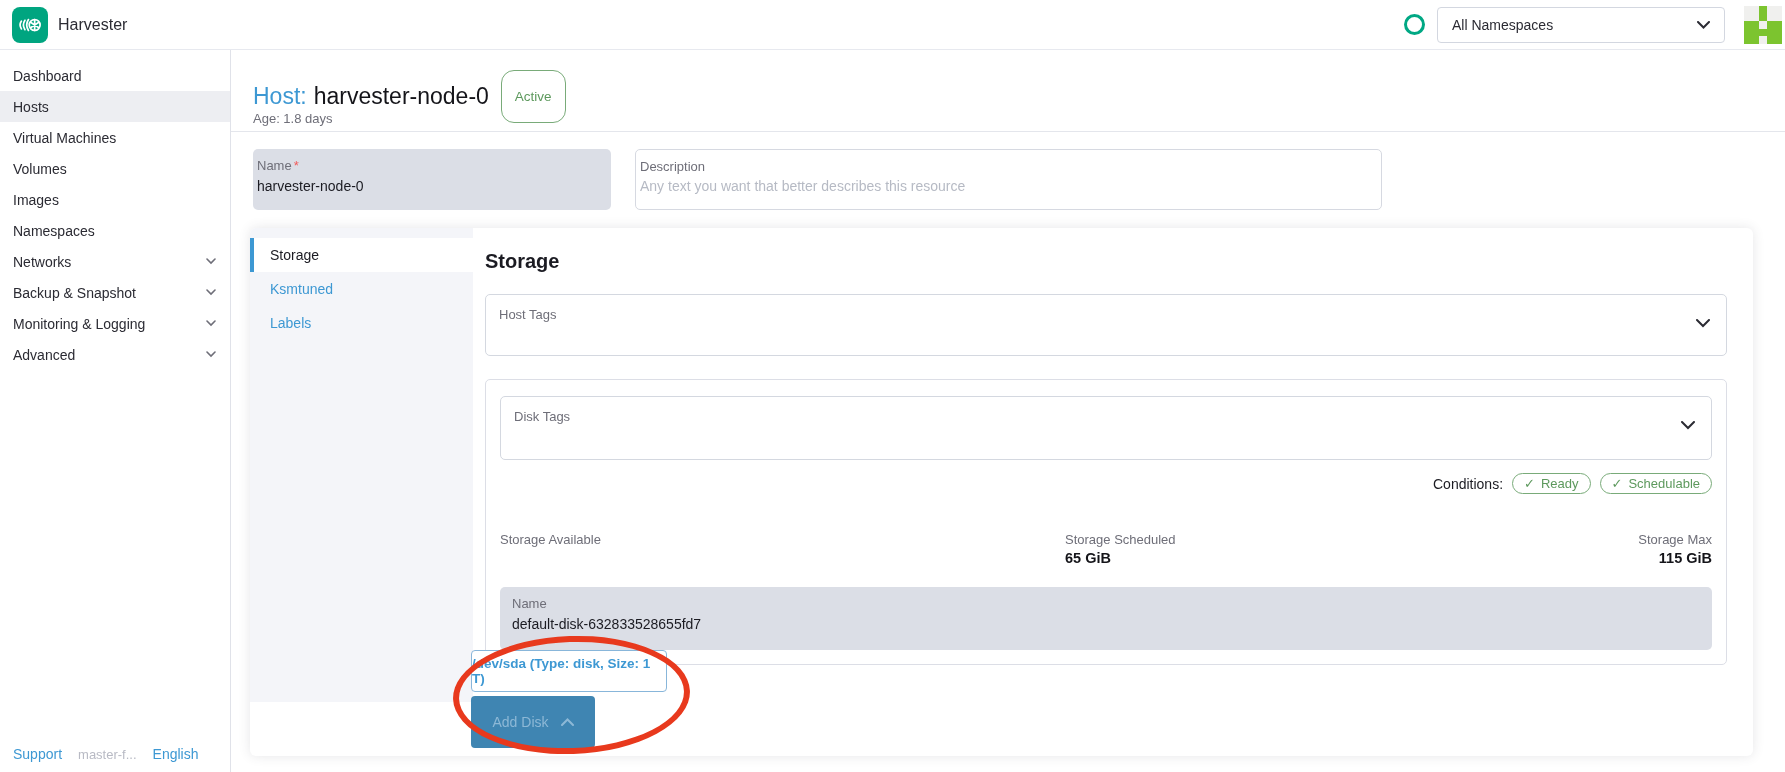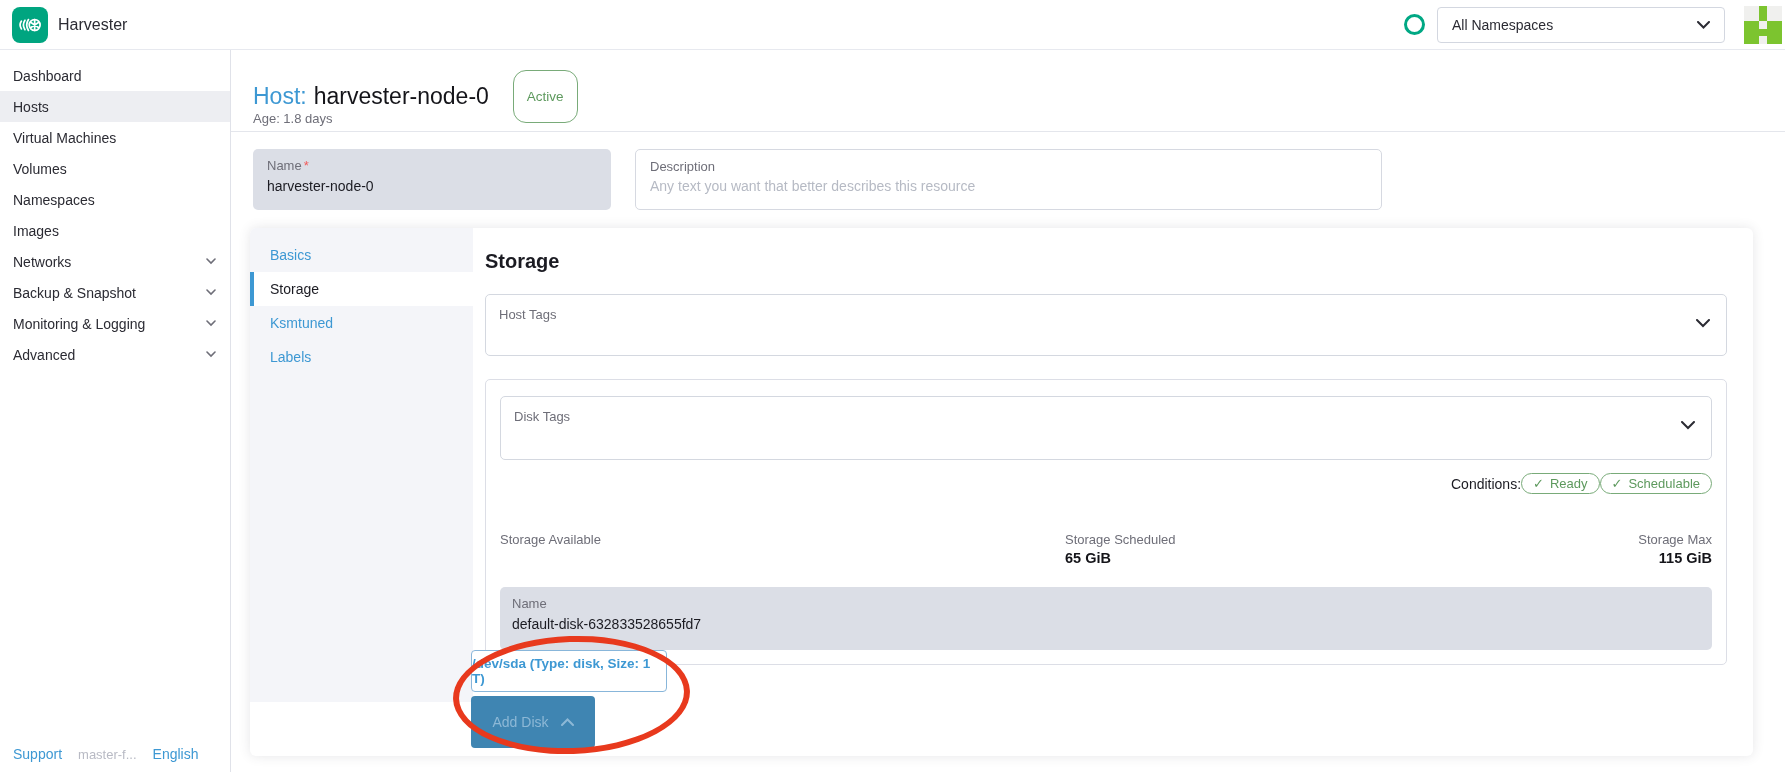--- a/index.html
+++ b/index.html
@@ -32,26 +32,26 @@
   .side-footer { position:absolute; bottom:10px; left:13px; display:flex;
     align-items:center; gap:16px; font-size:14px; }
   .link-blue { color:#3d98d3; cursor:pointer; }
   .version { color:#b8bac4; font-size:13px; }
 
   
   .main { position:absolute; left:231px; top:50px; right:0; bottom:0; background:#fff; }
   .title-row { position:absolute; left:22px; top:20px; display:flex; align-items:center; font-size:23px; }
   .title-prefix { color:#3d98d3; margin-right:7px; }
   .title-name { color:#141419; }
-  .badge { margin-left:24px; border:1px solid #79ab79; color:#5d995d; border-radius:13px;
+  .badge { margin-left:12px; border:1px solid #79ab79; color:#5d995d; border-radius:13px;
     padding:18px 13px; font-size:13.5px; background:#fff; }
   .age { position:absolute; left:22px; top:61px; font-size:13px; color:#6e6e78; }
   .divider { position:absolute; left:0; right:0; top:81px; height:1px; background:#e4e6ec; }
 
-  .field { position:absolute; top:99px; height:61px; border-radius:5px; padding:9px 14px; }
+  .field { position:absolute; top:99px; height:61px; border-radius:5px; padding:9px 4px; }
   .field .flabel { font-size:13px; color:#6e6e78; }
   .field .fvalue { font-size:14px; color:#1b1b22; margin-top:5px; }
   .req { color:#f25a5a; margin-left:2px; }
   .field-name { left:22px; width:358px; background:#dbdee6; }
   .field-desc { left:404px; width:747px; background:#fff; border:1px solid #d6d9e1; }
   .field-desc input { border:none; outline:none; width:100%; font-size:14px; margin-top:4px;
     font-family:"Liberation Sans", sans-serif; color:#1b1b22; background:transparent; }
   .field-desc input::placeholder { color:#b6bac4; }
 
   
@@ -66,21 +66,21 @@
   .content h2 { font-size:20px; font-weight:600; color:#1b1b22; margin-top:8px; }
 
   .select-box { position:relative; margin-top:21px; height:62px; background:#fff;
     border:1px solid #d4d8e0; border-radius:5px; cursor:pointer; }
   .select-box .slabel { position:absolute; left:13px; top:12px; font-size:13px; color:#6e6e78; }
   .select-box .chev { position:absolute; right:16px; top:24px; }
 
   .disk-panel { margin-top:23px; height:286px; border:1px solid #dcdee6; border-radius:5px;
     padding:16px 14px 0 14px; }
   .disk-panel .select-box { margin-top:0; height:64px; }
-  .cond-row { margin-top:13px; display:flex; justify-content:flex-end; align-items:center; }
+  .cond-row { margin-top:13px; display:flex; justify-content:flex-end; align-items:center; gap:9px; }
   .cond-label { font-size:14px; color:#1b1b22; }
   .cond-badge { border:1px solid #79ab79; color:#5d995d; border-radius:12px; padding:2px 11px;
     font-size:13px; background:#fff; display:flex; align-items:center; gap:6px; }
   .stats { margin-top:38px; display:flex; }
   .stat1 { width:565px; }
   .stat2 { flex:1; }
   .stat3 { text-align:right; }
   .stat .slab { font-size:13px; color:#6e6e78; }
   .stat .sval { font-size:14.5px; color:#141419; font-weight:600; margin-top:3px; }
   .disk-name { margin-top:21px; height:63px; background:#dbdee6; border-radius:5px; padding:9px 12px; }
@@ -146,24 +146,24 @@
     <div class="nav-item selected">
         <span>Hosts</span>
       </div>
     <div class="nav-item">
         <span>Virtual Machines</span>
       </div>
     <div class="nav-item">
         <span>Volumes</span>
       </div>
     <div class="nav-item">
+        <span>Images</span>
+      </div>
+    <div class="nav-item">
         <span>Namespaces</span>
-      </div>
-    <div class="nav-item">
-        <span>Images</span>
       </div>
     <div class="nav-item">
       <span>Networks</span>
       <span class="chev">
           <svg width="10" height="7" viewBox="0 0 10 7">
             <path d="M1 1 L5 5 L9 1" stroke="#6e6e78" stroke-width="1.6" fill="none" stroke-linecap="round"></path>
           </svg>
         </span>
     </div>
     <div class="nav-item">
@@ -212,21 +212,20 @@
     <div class="flabel"><span>Name</span><span class="req">*</span></div>
     <div class="fvalue">harvester-node-0</div>
   </div>
   <div class="field field-desc">
     <div class="flabel">Description</div>
     <input type="text" placeholder="Any text you want that better describes this resource" style="">
   </div>
 
   <div class="card">
     <div class="tabcol">
-      <div class="tab">Basics</div>
       <div class="tab selected">Storage</div>
       <div class="tab">Ksmtuned</div>
       <div class="tab">Labels</div>
     </div>
 
     <div class="content">
       <h2>Storage</h2>
 
       <div class="select-box">
         <span class="slabel">Host Tags</span>

